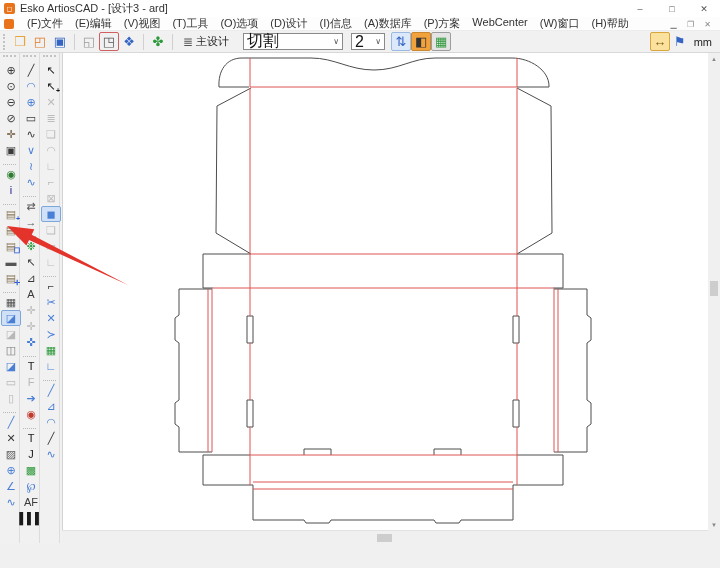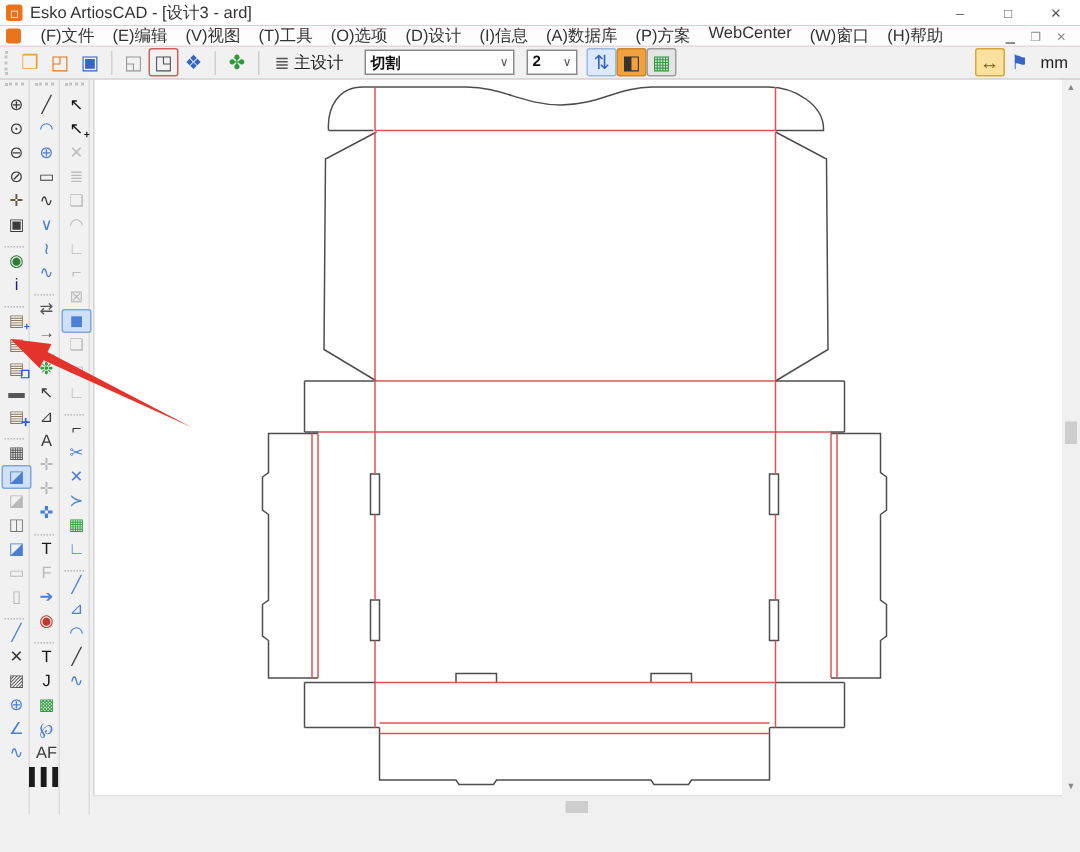--- a/index.html
+++ b/index.html
@@ -1,18 +1,18 @@
 <!DOCTYPE html>
 <html><head>
 <meta charset="utf-8">
 <style>
   * { margin:0; padding:0; box-sizing:border-box; }
   html,body { width:720px; height:568px; overflow:hidden;
     font-family:"Liberation Sans", sans-serif; background:#f0f0f0; }
-  #window { position:relative; width:720px; height:493px; background:#be185d; }
+  #window { position:relative; width:720px; height:493px; background:#c2410c; }
 
   
   #titlebar { position:absolute; left:0; top:0; width:720px; height:17px;
     background:#ffffff; display:flex; align-items:center; padding-left:4px; }
   .app-icon { width:11px; height:11px; background:#e8731a; border-radius:2px;
     display:inline-flex; align-items:center; justify-content:center;
     color:#fff; font-size:7px; margin-right:5px; }
   #title-text { font-size:11px; color:#333; }
   #win-controls { position:absolute; right:0; top:0; height:17px; display:flex; }
   #win-controls span { width:32px; height:17px; display:flex; align-items:center;
@@ -44,21 +44,21 @@
   .tbtn.lightblue{ background:#dce9fb; border-color:#9ab8e0; }
   .tbtn.sel      { background:#cfe0f7; border-color:#7da7d9; }
   .tsep-v { width:1px; height:16px; background:#d0d0d0; margin:0 4px; }
   #design-group { display:flex; align-items:center; margin:0 6px; }
   #design-group .glyph { font-size:12px; color:#555; margin-right:3px; }
   #design-label { font-size:11px; color:#222; }
   .combo { height:17px; background:#fff; border:1px solid #8a8a8a; display:flex;
     align-items:center; justify-content:space-between; padding:0 3px; margin-left:8px; }
   #combo-linetype { width:100px; }
   #combo-pointage { width:34px; }
-  .cval { font-size:10px; color:#111;font-weight:bold; }
+  .cval { font-size:16px; color:#111; }
   .carr { font-size:8px; color:#555; }
   #tb-spacer { flex:1; }
   #units-label { font-size:11px; color:#222; margin:0 8px 0 4px; }
 
   
   #main { position:absolute; left:0; top:53px; width:720px; height:490px; }
   #tools { position:absolute; left:0; top:0; width:62px; height:490px;
     background:#f1f1f1; display:flex; }
   .tcol { width:20px; height:100%; border-right:1px solid #dcdcdc; padding-top:1px; }
   .tcol .grip { height:5px; margin:1px 3px 2px 3px; border-top:2px dotted #c3c3c3; }

